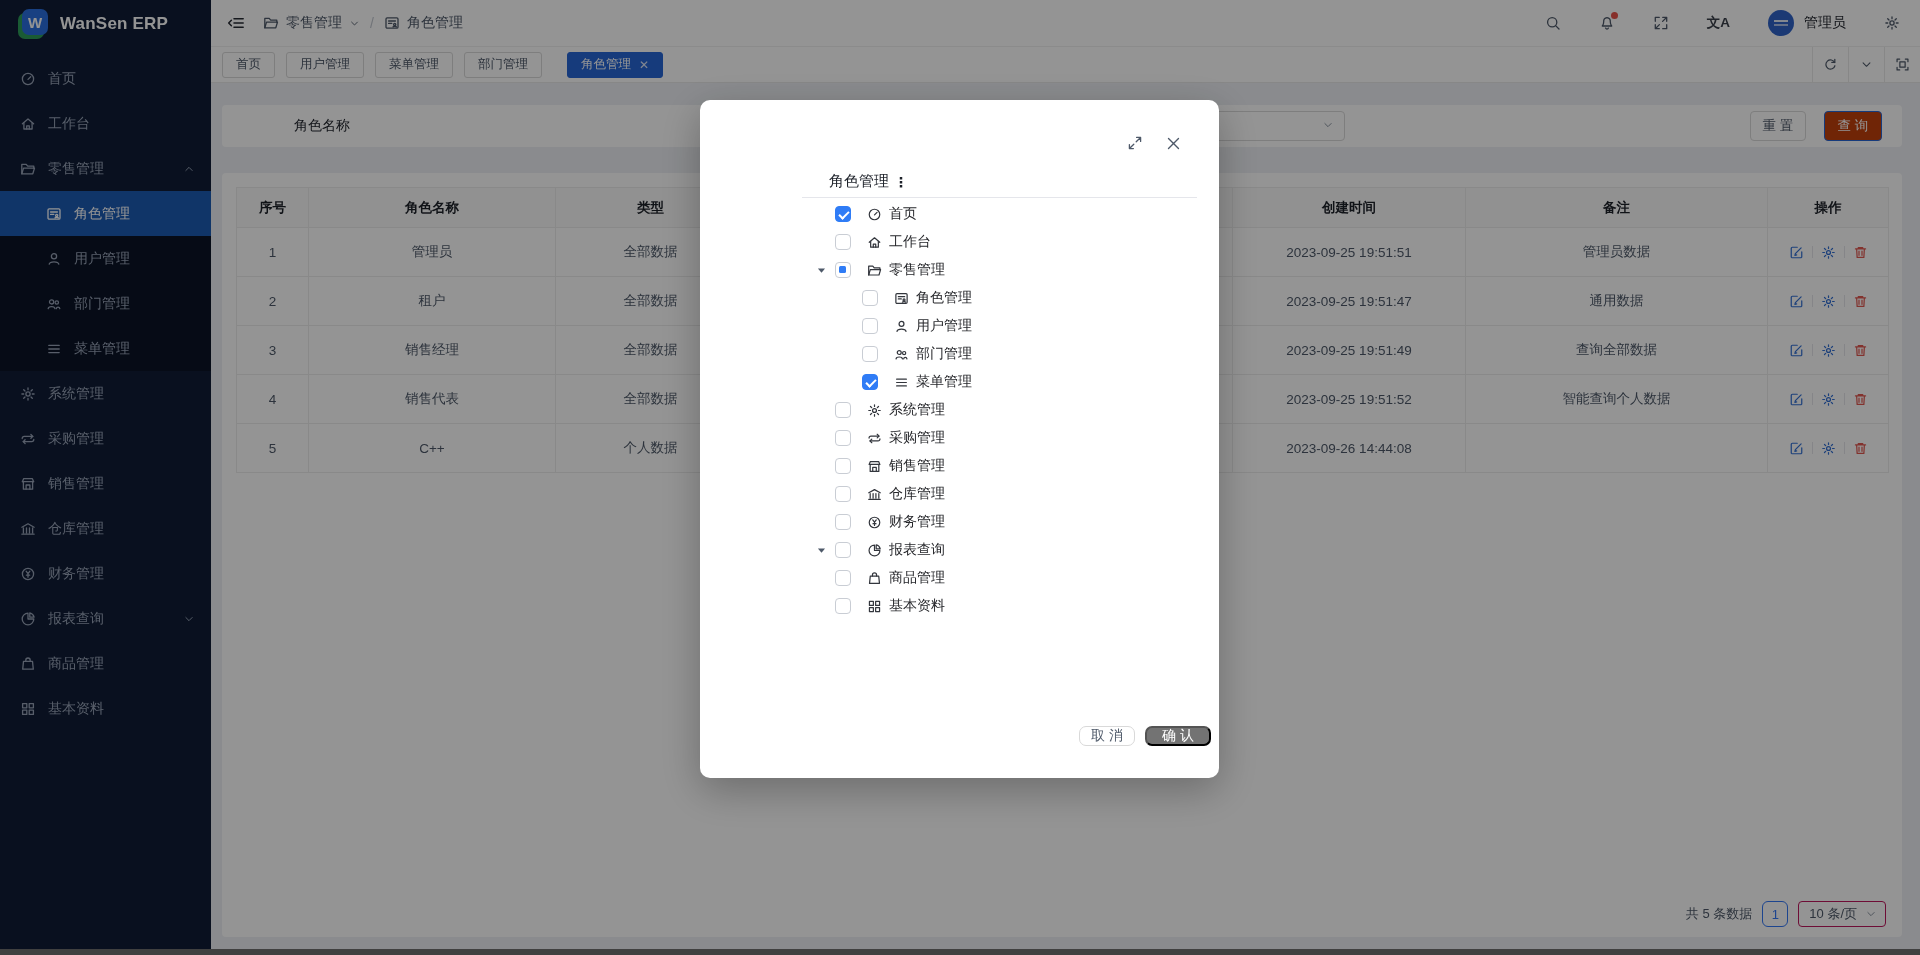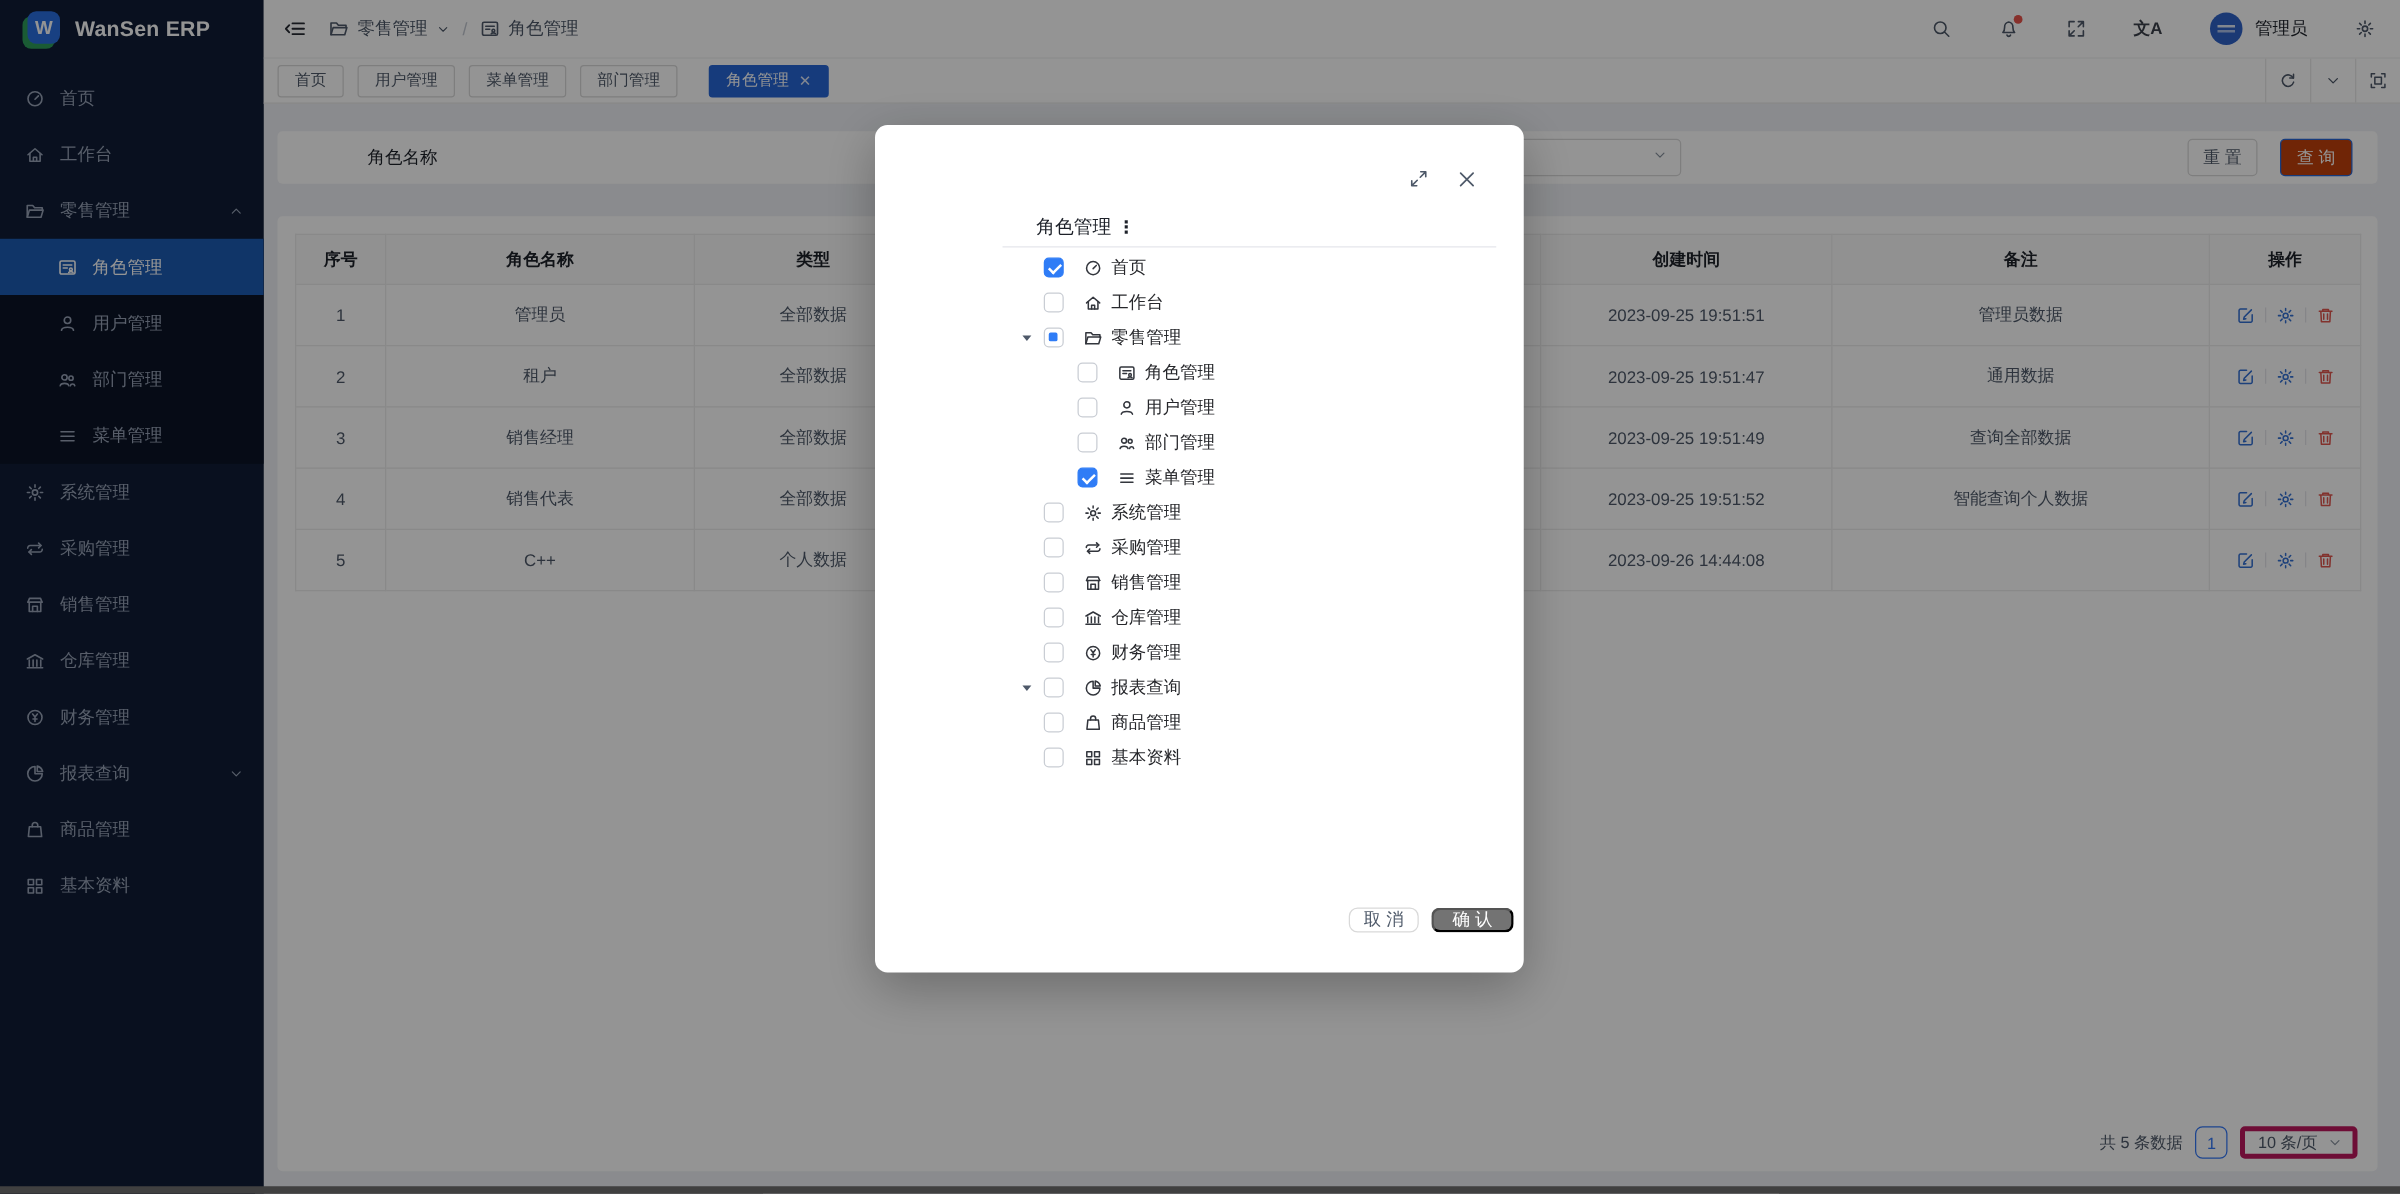--- a/index.html
+++ b/index.html
@@ -75,21 +75,21 @@
   th{height:40px;background:#fafafa;color:#1d2129;font-weight:bold}
   td{height:49px;color:#4e5969}
   .ops{display:flex;align-items:center;justify-content:center}
   .op{display:flex;cursor:pointer}
   .op.edit,.op.cfg{color:#3370d4}
   .op.del{color:#e0574f}
   .op-sep{width:1px;height:12px;background:#e5e6eb;margin:0 8px}
 
   .pagination{position:absolute;right:16px;bottom:10px;display:flex;align-items:center;gap:10px;color:#4e5969;font-size:13px}
   .page-num{width:26px;height:26px;border:1px solid #3377f6;color:#3377f6;border-radius:6px;display:flex;align-items:center;justify-content:center;background:#fff;cursor:pointer}
-  .page-size{height:26px;border:4px solid #be185d;border-radius:4px;display:flex;align-items:center;gap:8px;padding:0 8px 0 10px;background:#fff;color:#4e5969;cursor:pointer}
+  .page-size{height:26px;border:1px solid #be185d;border-radius:4px;display:flex;align-items:center;gap:8px;padding:0 8px 0 10px;background:#fff;color:#4e5969;cursor:pointer}
   .page-size .ic{display:flex;color:#86909c}
 
   .bottom-strip{position:fixed;left:0;right:0;bottom:0;height:6px;background:#6e6e6e;z-index:5}
 
   
   .overlay{position:fixed;inset:0;background:rgba(0,0,0,.42);z-index:50}
   .modal{position:fixed;left:700px;top:100px;width:519px;height:678px;background:#fff;border-radius:10px;box-shadow:0 12px 42px rgba(0,0,0,.28);z-index:60}
   .m-controls{position:absolute;top:35px;right:37px;display:flex;gap:22px;color:#4e5969}
   .m-controls .ic{display:flex;cursor:pointer}
   .m-title{position:absolute;left:129px;top:72px;font-size:15px;color:#1d2129;display:flex;align-items:center;gap:5px}

